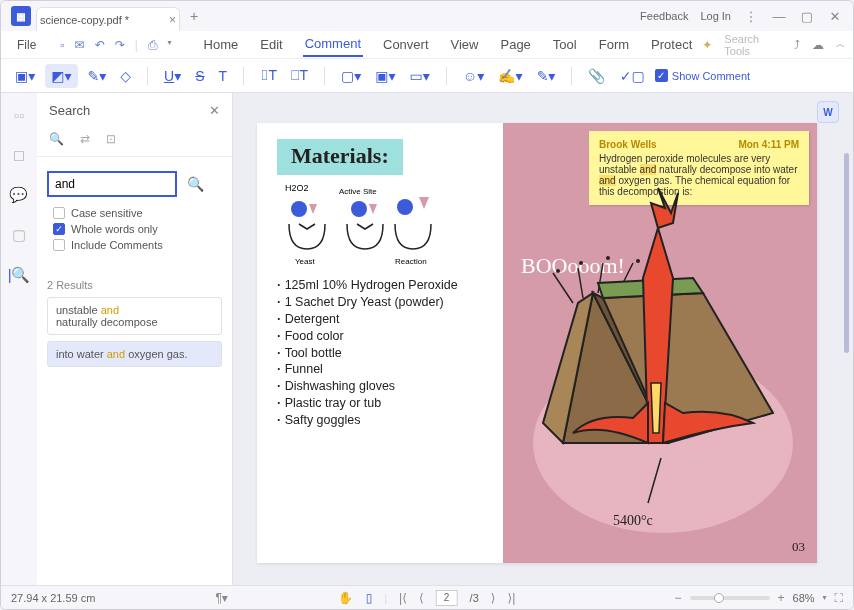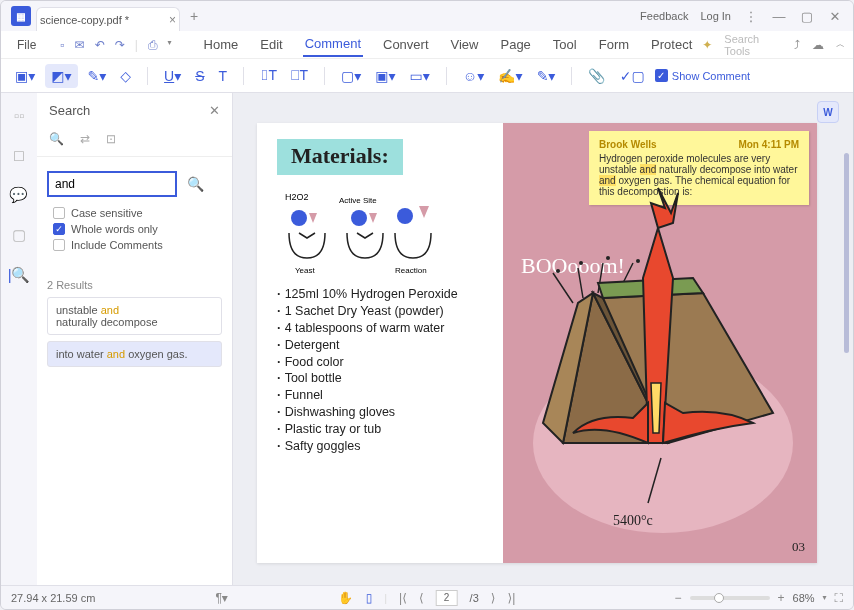--- a/index.html
+++ b/index.html
@@ -42,21 +42,21 @@
 .cbx{width:12px; height:12px; border:1px solid #bbb; border-radius:2px;}
 .cbx.on{background:#3b5bdb; border-color:#3b5bdb; display:flex; align-items:center; justify-content:center; color:white; font-size:9px;}
 .rescount{font-size:11px; color:#888; margin:14px 10px 6px;}
 .res{margin:0 10px 6px; border:1px solid #e0e0e8; border-radius:3px; padding:6px 8px; font-size:11px; color:#555;}
 .res.sel{background:#e4e8fb;}
 .hl{color:#d69b00;}
 .canvas{flex:1; background:#edeef3; position:relative; overflow:hidden;}
 .page{position:absolute; left:24px; top:30px; width:560px; height:440px; background:white; display:flex; box-shadow:0 1px 3px rgba(0,0,0,0.1);}
 .pgleft{width:246px; padding:16px 12px 12px 20px;}
 .mat-title{display:inline-block; background:#9de0dd; padding:4px 14px 6px; font-family:"Comic Sans MS",cursive; font-size:22px; font-weight:bold; color:#222;}
-.diag{margin-top:13px; height:90px; position:relative; font-family:"Comic Sans MS",cursive; font-size:9px;}
+.diag{margin-top:4px; height:90px; position:relative; font-family:"Comic Sans MS",cursive; font-size:9px;}
 .bullets{margin-top:8px; font-family:"Comic Sans MS",cursive; font-size:12.5px; line-height:1.35; color:#222;}
 .bullets div:before{content:"· "; font-weight:bold;}
 .pgright{width:314px; background:#d59ba8; position:relative;}
 .note{position:absolute; right:8px; top:8px; width:220px; background:#fff79a; padding:8px 10px; font-size:10px; color:#333; box-shadow:1px 1px 2px rgba(0,0,0,0.15);}
 .note-h{display:flex; justify-content:space-between; font-weight:bold; color:#b58a00; margin-bottom:3px; font-size:10px;}
 .note-h .t{color:#b58a00;}
 .note .yhl{background:#ffe066;}
 .boom{position:absolute; top:130px; left:18px; font-family:"Comic Sans MS",cursive; font-size:22px; color:white;}
 .pagenum{position:absolute; right:12px; bottom:8px; font-family:"Comic Sans MS",cursive; font-size:13px; color:#222;}
 .templabel{position:absolute; bottom:34px; left:110px; font-family:"Comic Sans MS",cursive; font-size:14px; color:#222;}
@@ -222,21 +222,20 @@
             <path d="M80 45 L88 50 L96 45" fill="none" stroke="#222" stroke-width="1.5"></path>
             <circle cx="128" cy="28" r="8" fill="#3b5bdb"></circle>
               <polygon points="142,18 152,18 147,30" fill="#d59ba8"></polygon>
             <path d="M118 45 Q118 70 136 70 Q154 70 154 45" fill="none" stroke="#222" stroke-width="1.5"></path>
             <text x="118" y="85" font-size="8" font-family="Comic Sans MS">Reaction</text>
           </svg>
         </div>
         <div class="bullets">
           <div>125ml 10% Hydrogen Peroxide</div>
           <div>1 Sachet Dry Yeast (powder)</div>
-          <div>4 tablespoons of warm water</div>
           <div>Detergent</div>
           <div>Food color</div>
           <div>Tool bottle</div>
           <div>Funnel</div>
           <div>Dishwashing gloves</div>
           <div>Plastic tray or tub</div>
           <div>Safty goggles</div>
         </div>
       </div>
       <div class="pgright">

